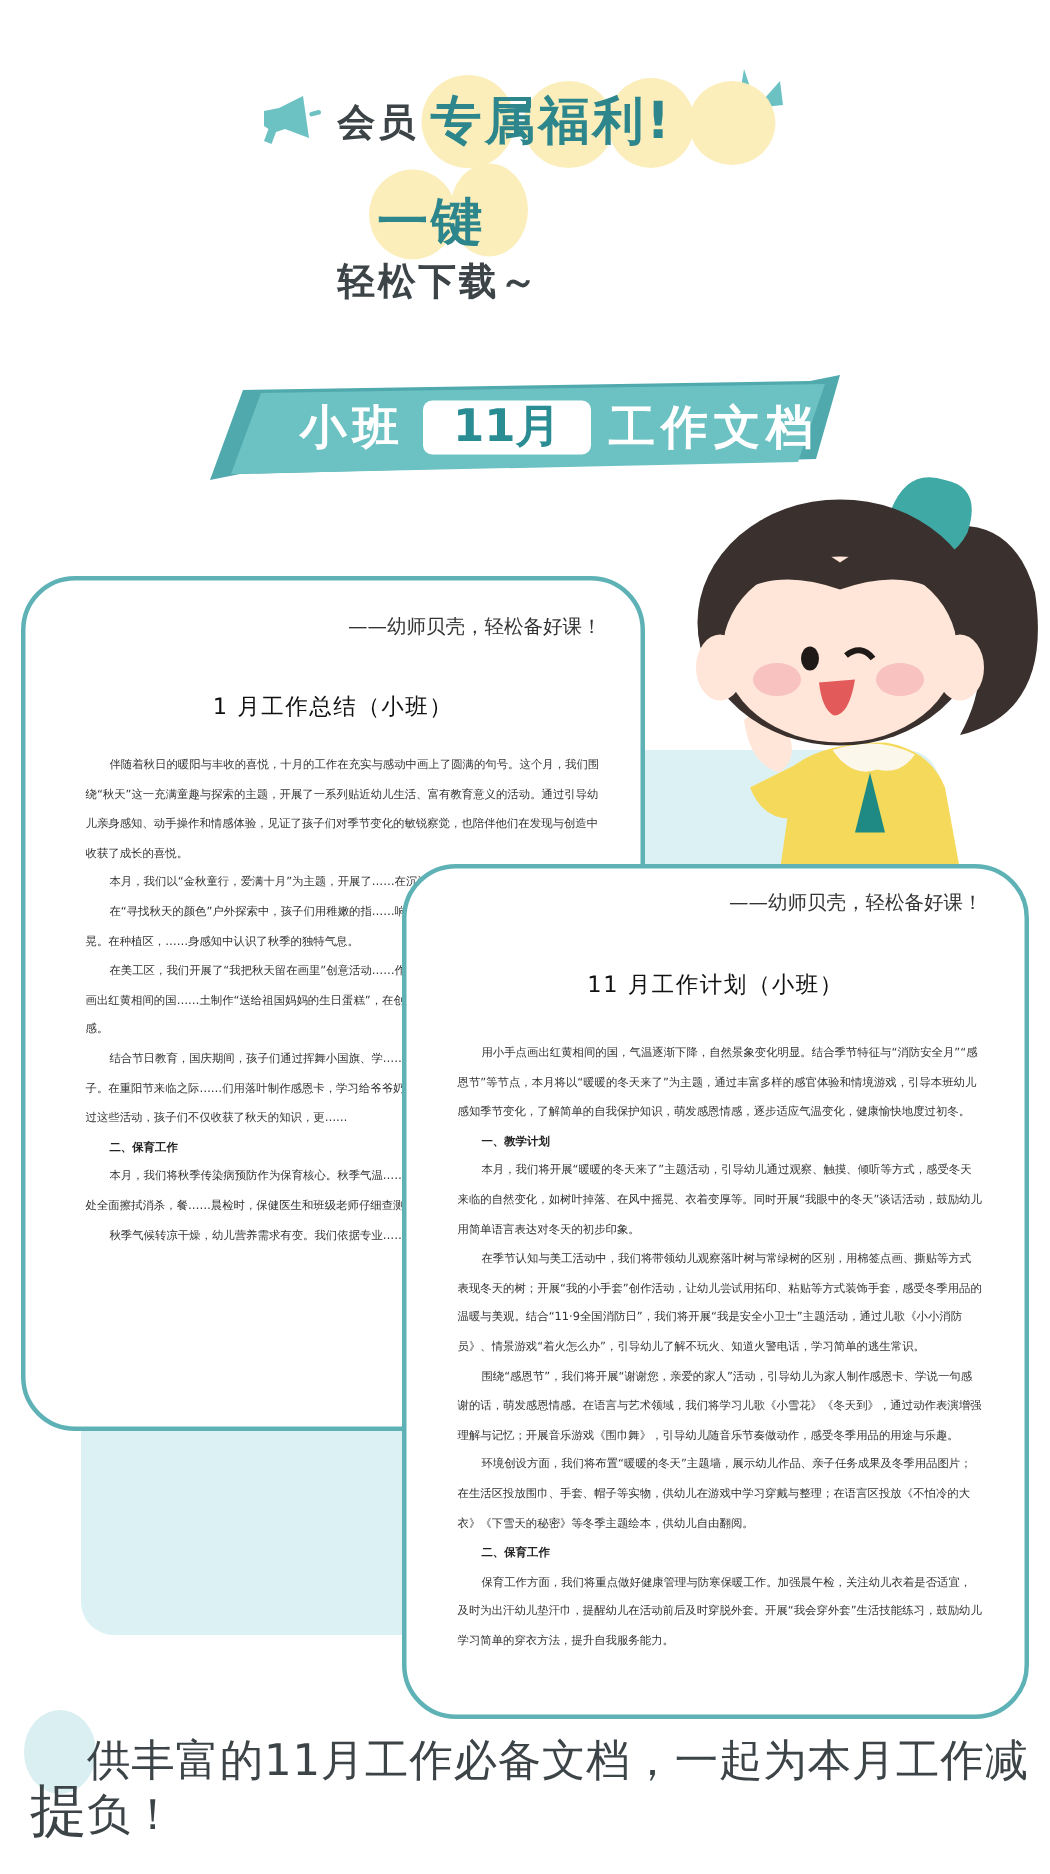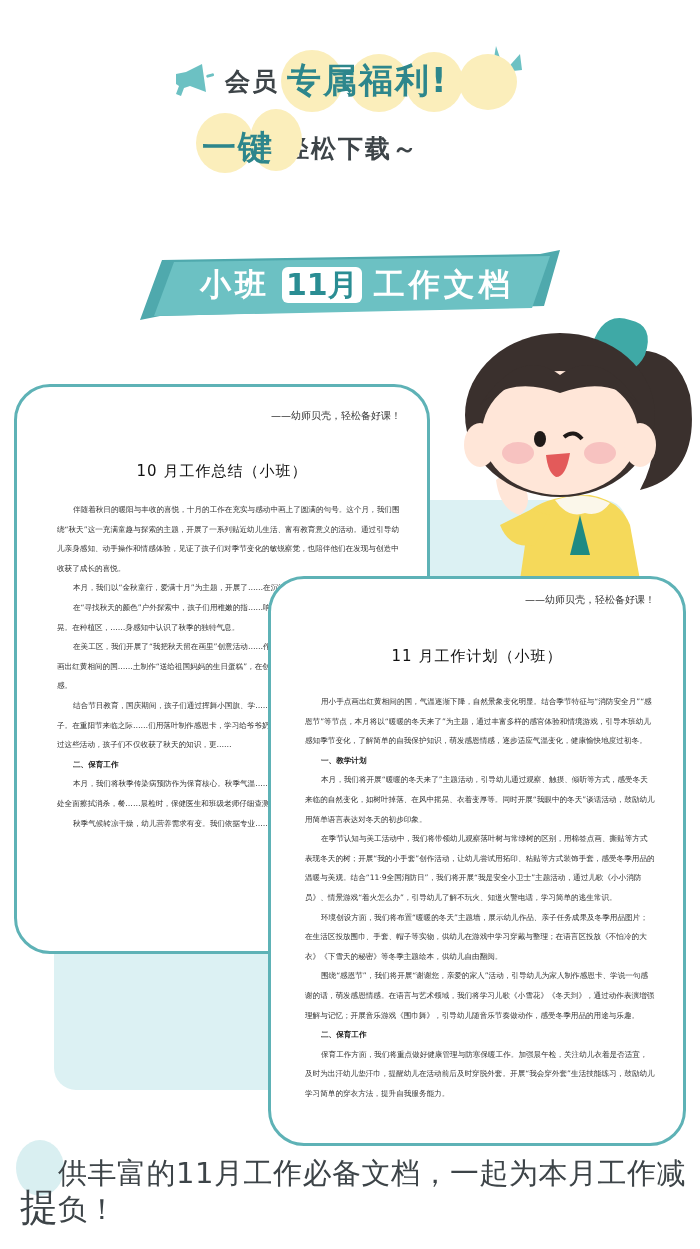--- a/index.html
+++ b/index.html
@@ -3,43 +3,43 @@
 <meta charset="utf-8">
 <style>
   * { box-sizing: border-box; margin: 0; padding: 0; }
   html, body { width: 700px; height: 1249px; background: #ffffff; overflow: hidden; }
   body { position: relative; font-family: "DejaVu Sans", "Liberation Sans", sans-serif; color: #222; }
 
   
   .hero { position: absolute; left: 0; top: 0; width: 652px; height: 200px; }
   .hero-line { position: absolute; display: flex; align-items: center; }
   .hero-line1 { left: 170px; top: 58px; }
-  .hero-line2 { left: 202px; top: 125px; }
+  .hero-line2 { left: 215px; top: 125px; flex-direction: column; }
   .megaphone { position: absolute; left: 172px; top: 62px; width: 46px; height: 36px; }
   .burst { position: absolute; left: 488px; top: 44px; width: 36px; height: 34px; }
   .hero-small { font-size: 25px; font-weight: bold; color: #3d4448; letter-spacing: 2px; }
   .hero-big { font-size: 34px; font-weight: bold; color: #2d868c; letter-spacing: 2px;
               position: relative; z-index: 1; }
   .blob-row { position: relative; display: flex; align-items: center; }
   .blob { position: absolute; border-radius: 50%; background: #fbeebb; z-index: 0; }
   .hero-line1 .hero-small { margin-left: 55px; margin-right: 8px; }
   .hero-line2 .hero-small { margin-left: 10px; }
 
   
   .ribbon { position: absolute; left: 140px; top: 250px; width: 420px; height: 72px; }
   .ribbon svg { position: absolute; left: 0; top: 0; }
   .ribbon-text { position: absolute; left: 60px; top: 14px; display: flex; align-items: center;
                  color: #fff; font-weight: bold; font-size: 31px; letter-spacing: 4px; }
-  .ribbon-month { background: #fff; color: #2a8d93; border-radius: 6px; padding: 0 4px;
+  .ribbon-month { background: #fff; color: #2a8d93; border-radius: 6px; padding: 0 20px;
                   margin: 0 12px; font-size: 30px; letter-spacing: 0; line-height: 36px; }
 
   
   .bg-panel { position: absolute; background: #dcf1f3; border-radius: 22px; }
   .card { position: absolute; background: #fff; border: 3px solid #5eb2b6; border-radius: 36px; overflow: hidden; }
-  .card-tag { position: absolute; font-size: 10px; color: #333; white-space: nowrap; text-align: center; }
+  .card-tag { position: absolute; font-size: 13px; color: #333; white-space: nowrap; text-align: center; }
   .card-title { position: absolute; width: 100%; text-align: center; font-size: 15px; color: #111; letter-spacing: 1px; }
   .card-body { position: absolute; font-size: 7.6px; line-height: 19.6px; color: #333; }
   .card-body p { text-indent: 2.1em; white-space: normal; }
   .card-body p.h { font-weight: bold; color: #222; }
 
   #card1 { left: 14px; top: 384px; width: 416px; height: 570px; }
   #card1 .card-tag { right: 26px; top: 22px; }
   #card1 .card-title { top: 75px; }
   #card1 .card-body { left: 40px; top: 113px; width: 344px; }
 
@@ -125,43 +125,43 @@
   <ellipse cx="200" cy="140" rx="16" ry="22" fill="#ffe6d8"></ellipse>
   <ellipse cx="78" cy="148" rx="16" ry="11" fill="#f7c2c0"></ellipse>
   <ellipse cx="160" cy="148" rx="16" ry="11" fill="#f7c2c0"></ellipse>
   <ellipse cx="100" cy="134" rx="6" ry="8" fill="#1f1a18"></ellipse>
   <path d="M124 132 Q134 124 142 134" stroke="#1f1a18" stroke-width="4" fill="none"></path>
   <path d="M106 150 L130 148 Q126 172 116 172 Q108 168 106 150 Z" fill="#e35a5a"></path>
 </svg>
 
 <div class="card" id="card1">
   <div class="card-tag">——幼师贝壳，轻松备好课！</div>
-  <div class="card-title">10 月工作总结（小班）</div>
+  <div class="card-title">1 月工作总结（小班）</div>
   <div class="card-body">
     <p>伴随着秋日的暖阳与丰收的喜悦，十月的工作在充实与感动中画上了圆满的句号。这个月，我们围绕“秋天”这一充满童趣与探索的主题，开展了一系列贴近幼儿生活、富有教育意义的活动。通过引导幼儿亲身感知、动手操作和情感体验，见证了孩子们对季节变化的敏锐察觉，也陪伴他们在发现与创造中收获了成长的喜悦。</p>
     <p>本月，我们以“金秋童行，爱满十月”为主题，开展了……在沉浸式体验中感受季节之美。</p>
     <p>在“寻找秋天的颜色”户外探索中，孩子们用稚嫩的指……响；蹲下身观察红枫像“小手掌”在风中摇晃。在种植区，……身感知中认识了秋季的独特气息。</p>
     <p>在美工区，我们开展了“我把秋天留在画里”创意活动……作，将秋天的色彩留在画纸上；用小手点画出红黄相间的国……土制作“送给祖国妈妈的生日蛋糕”，在创作过程中，孩子……了最初的爱国情感。</p>
     <p>结合节日教育，国庆期间，孩子们通过挥舞小国旗、学……等活动，在孩子们心中播下爱国的种子。在重阳节来临之际……们用落叶制作感恩卡，学习给爷爷奶奶捶捶背、拿拖鞋，将……然融合。通过这些活动，孩子们不仅收获了秋天的知识，更……</p>
     <p class="h">二、保育工作</p>
     <p>本月，我们将秋季传染病预防作为保育核心。秋季气温……每日对教室、玩具、门窗等幼儿常接触处全面擦拭消杀，餐……晨检时，保健医生和班级老师仔细查测幼儿体温、观察面色……节异常。</p>
     <p>秋季气候转凉干燥，幼儿营养需求有变。我们依据专业……</p>
   </div>
 </div>
 
 <div class="card" id="card2">
   <div class="card-tag">——幼师贝壳，轻松备好课！</div>
   <div class="card-title">11 月工作计划（小班）</div>
   <div class="card-body">
     <p>用小手点画出红黄相间的国，气温逐渐下降，自然景象变化明显。结合季节特征与“消防安全月”“感恩节”等节点，本月将以“暖暖的冬天来了”为主题，通过丰富多样的感官体验和情境游戏，引导本班幼儿感知季节变化，了解简单的自我保护知识，萌发感恩情感，逐步适应气温变化，健康愉快地度过初冬。</p>
     <p class="h">一、教学计划</p>
     <p>本月，我们将开展“暖暖的冬天来了”主题活动，引导幼儿通过观察、触摸、倾听等方式，感受冬天来临的自然变化，如树叶掉落、在风中摇晃、衣着变厚等。同时开展“我眼中的冬天”谈话活动，鼓励幼儿用简单语言表达对冬天的初步印象。</p>
     <p>在季节认知与美工活动中，我们将带领幼儿观察落叶树与常绿树的区别，用棉签点画、撕贴等方式表现冬天的树；开展“我的小手套”创作活动，让幼儿尝试用拓印、粘贴等方式装饰手套，感受冬季用品的温暖与美观。结合“11·9全国消防日”，我们将开展“我是安全小卫士”主题活动，通过儿歌《小小消防员》、情景游戏“着火怎么办”，引导幼儿了解不玩火、知道火警电话，学习简单的逃生常识。</p>
+    <p>围绕“感恩节”，我们将开展“谢谢您，亲爱的家人”活动，引导幼儿为家人制作感恩卡、学说一句感谢的话，萌发感恩情感。在语言与艺术领域，我们将学习儿歌《小雪花》《冬天到》，通过动作表演增强理解与记忆；开展音乐游戏《围巾舞》，引导幼儿随音乐节奏做动作，感受冬季用品的用途与乐趣。</p>
     <p>环境创设方面，我们将布置“暖暖的冬天”主题墙，展示幼儿作品、亲子任务成果及冬季用品图片；在生活区投放围巾、手套、帽子等实物，供幼儿在游戏中学习穿戴与整理；在语言区投放《不怕冷的大衣》《下雪天的秘密》等冬季主题绘本，供幼儿自由翻阅。</p>
-    <p>围绕“感恩节”，我们将开展“谢谢您，亲爱的家人”活动，引导幼儿为家人制作感恩卡、学说一句感谢的话，萌发感恩情感。在语言与艺术领域，我们将学习儿歌《小雪花》《冬天到》，通过动作表演增强理解与记忆；开展音乐游戏《围巾舞》，引导幼儿随音乐节奏做动作，感受冬季用品的用途与乐趣。</p>
     <p class="h">二、保育工作</p>
     <p>保育工作方面，我们将重点做好健康管理与防寒保暖工作。加强晨午检，关注幼儿衣着是否适宜，及时为出汗幼儿垫汗巾，提醒幼儿在活动前后及时穿脱外套。开展“我会穿外套”生活技能练习，鼓励幼儿学习简单的穿衣方法，提升自我服务能力。</p>
   </div>
 </div>
 
 <div class="footer-circle"></div>
 <div class="footer">
   <span class="footer-first">提</span>
   <span class="footer-rest">供丰富的11月工作必备文档，一起为本月工作减负！</span>
 </div>

